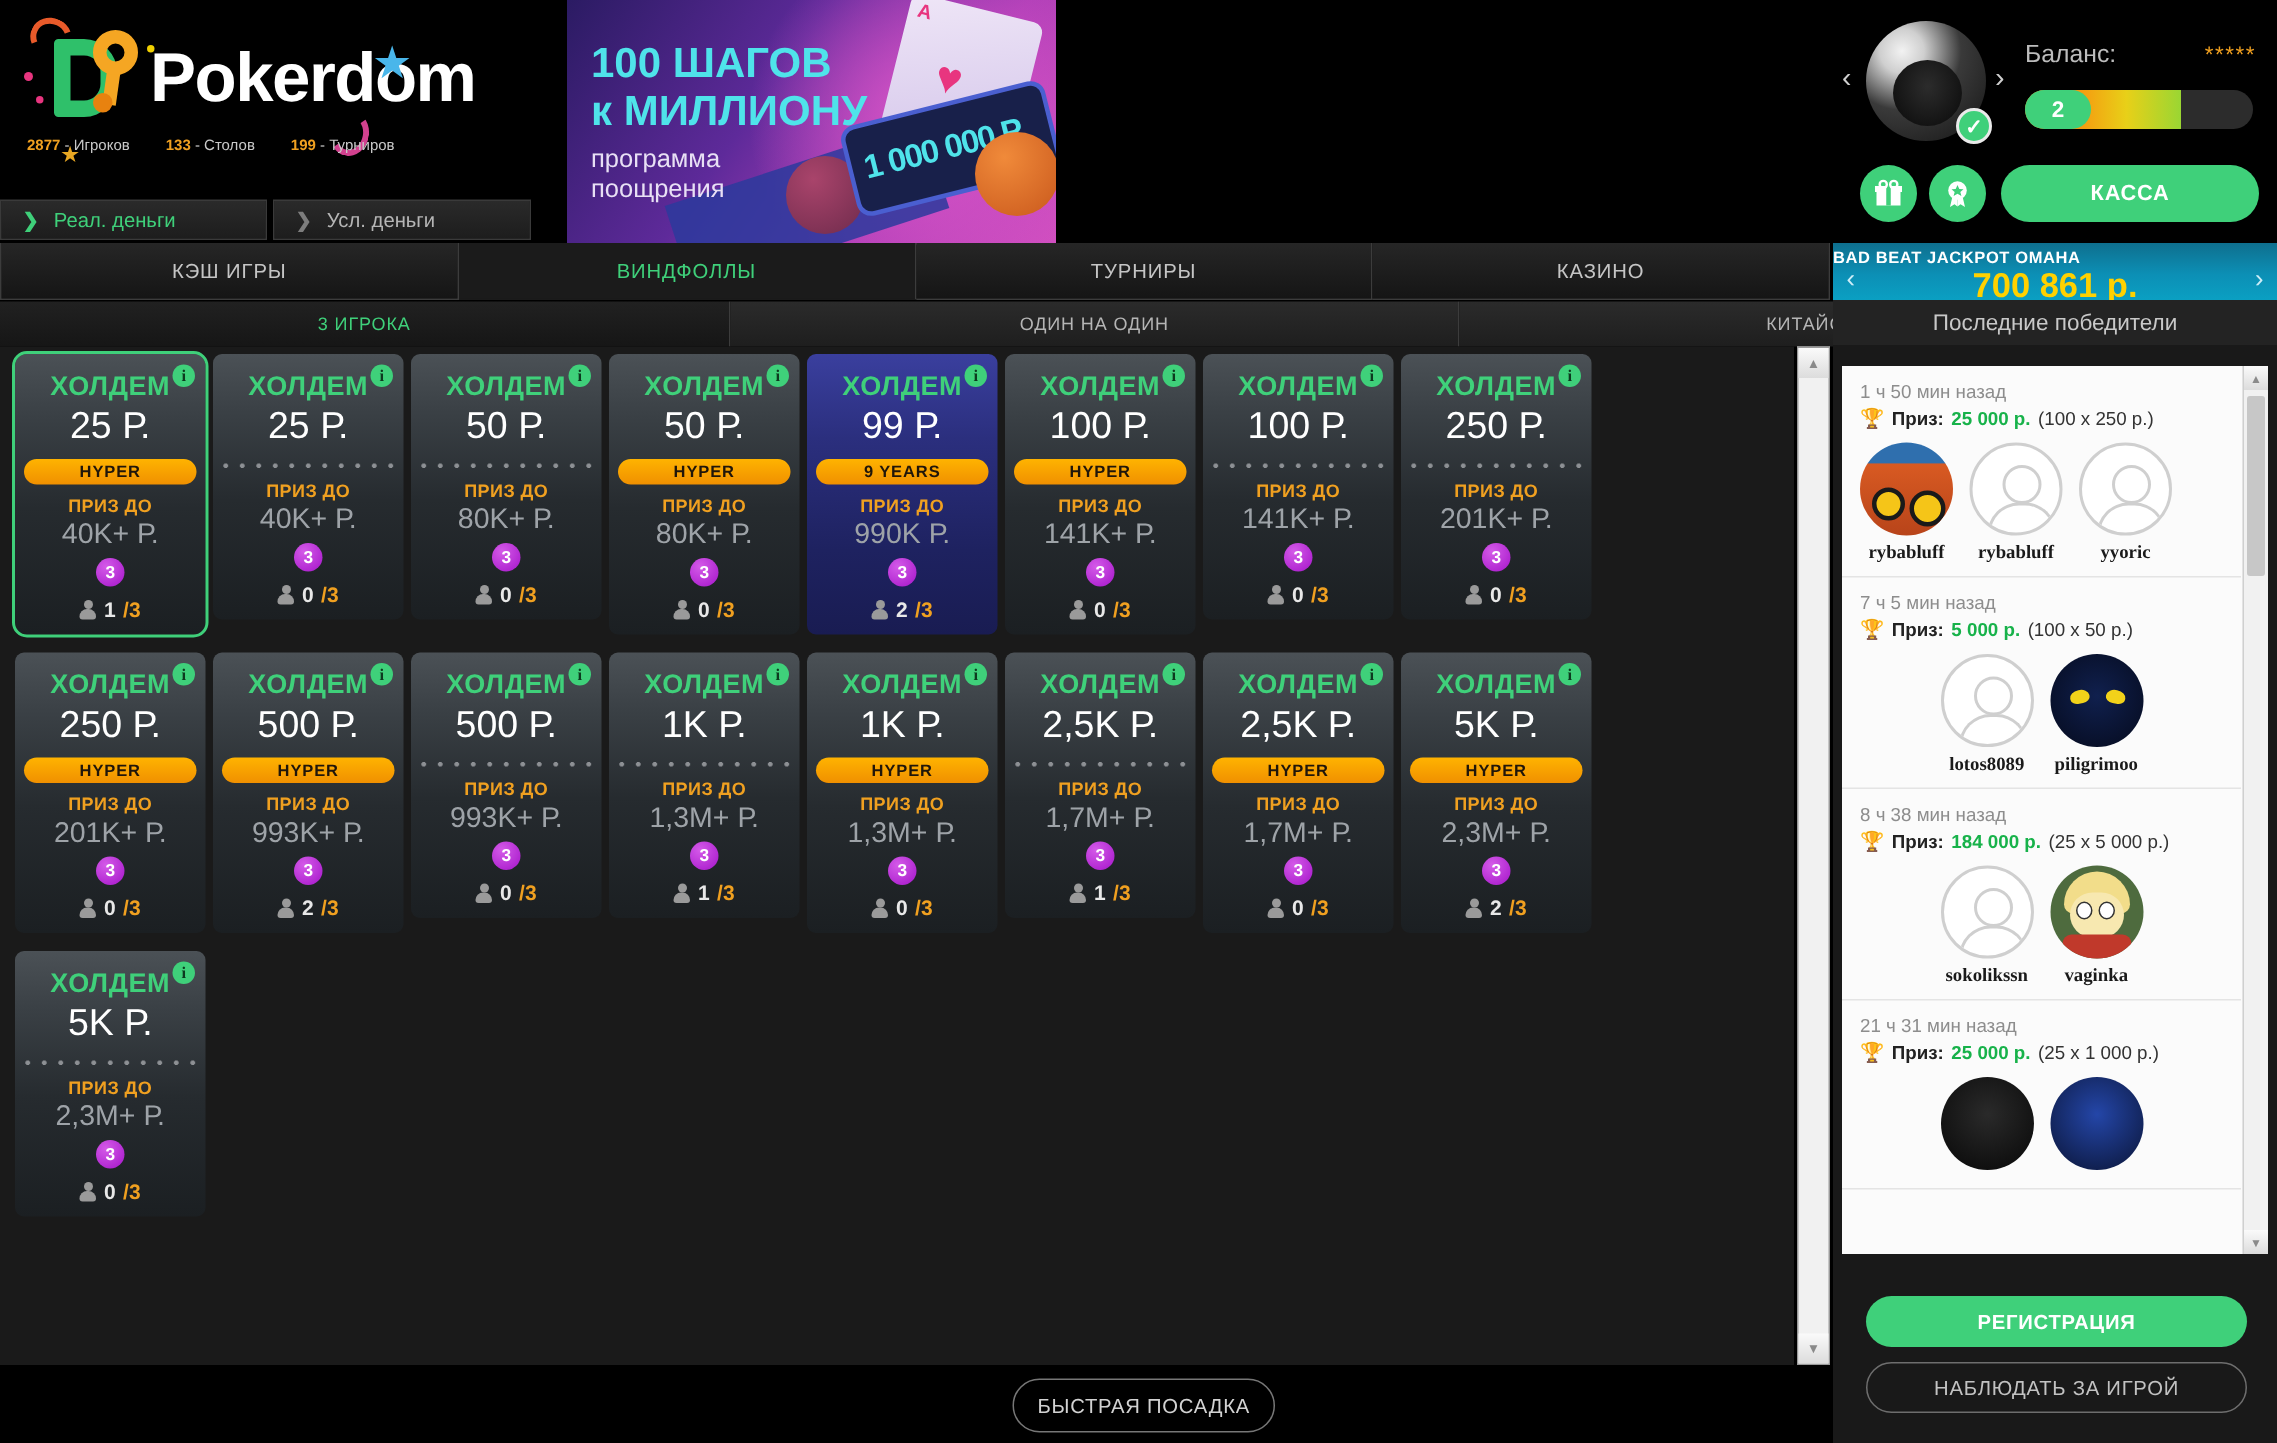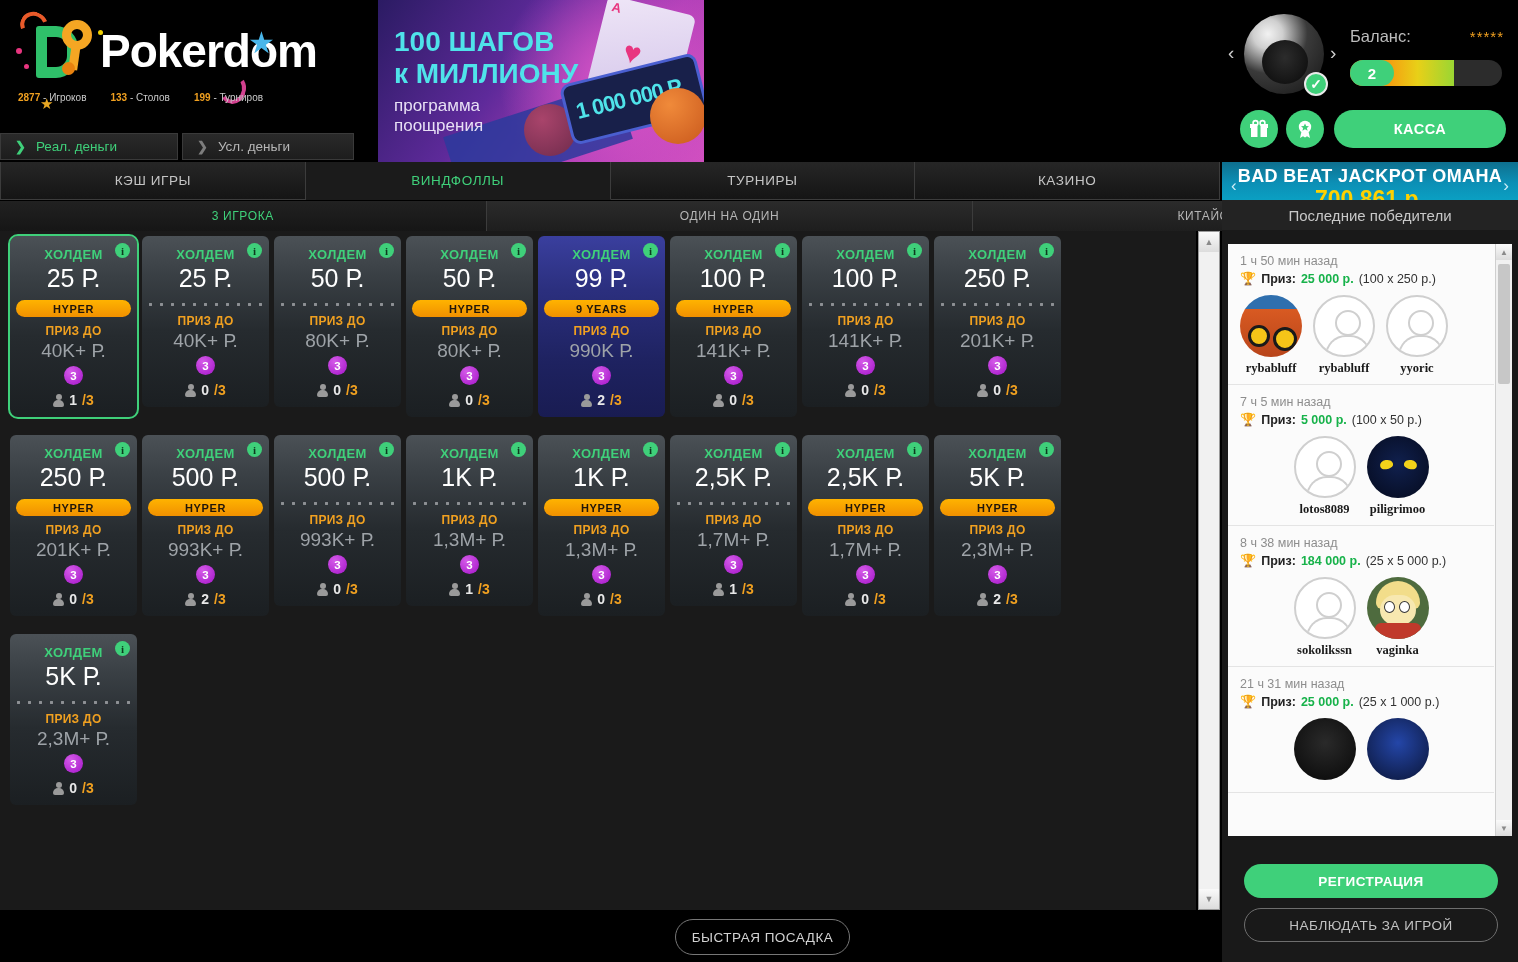--- a/index.html
+++ b/index.html
@@ -165,21 +165,21 @@
   .grid { position:absolute; left:10px; top:5px; }
   .card {
     position:absolute; width:127px; border-radius:6px;
     background:linear-gradient(180deg,#4b5156 0%, #3a4045 22%, #262b2f 55%, #1b1f22 100%);
     cursor:pointer;
   }
   .card.selected { outline:2px solid #3fd07a; border-radius:8px; }
   .card.special {
     background:linear-gradient(180deg,#3a3f9e 0%, #2b2f7e 30%, #1e2260 70%, #191c52 100%);
   }
-  .c-title { text-align:center; color:#3fd07a; font-size:13px; font-weight:bold; padding-top:11px; letter-spacing:.4px; }
+  .c-title { text-align:center; color:#3fd07a; font-size:18px; font-weight:bold; padding-top:11px; letter-spacing:.4px; }
   .c-info {
     position:absolute; right:7px; top:7px; width:15px; height:15px; border-radius:50%;
     background:#3fd07a; color:#0d3a1f; font-size:11px; font-weight:bold;
     display:flex; align-items:center; justify-content:center; font-family:"Liberation Serif",serif;
   }
   .c-stake { text-align:center; color:#fff; font-size:25px; margin-top:2px; font-weight:300; }
   .c-hyper {
     margin:7px 6px 0 6px; height:17px; border-radius:9px;
     background:linear-gradient(#ffb300,#f09000);
     color:#20160a; font-size:11px; font-weight:bold; letter-spacing:.6px;
@@ -221,21 +221,21 @@
     display:flex; align-items:center; justify-content:center; cursor:pointer; letter-spacing:.5px;
   }
 
   
   .side { position:absolute; left:1222px; top:162px; width:296px; height:800px; background:#191919; }
   .jackpot {
     position:absolute; left:0; top:0; width:296px; height:48px;
     background:linear-gradient(180deg,#0e6f8e 0%, #0c8fb5 45%, #0aa7c9 100%);
     border-bottom:2px solid #063f55;
   }
-  .jp-title { text-align:center; color:#fff; font-size:18px; font-weight:bold; padding-top:4px; letter-spacing:.4px; }
+  .jp-title { text-align:left; color:#fff; font-size:11px; font-weight:bold; padding-top:4px; letter-spacing:.4px; }
   .jp-amt { text-align:center; color:#ffd100; font-size:23px; font-weight:bold; margin-top:-1px; }
   .jp-arr { position:absolute; top:14px; color:#cfeef8; font-size:17px; cursor:pointer; }
   .jp-arr.l { left:9px; } .jp-arr.r { right:9px; }
 
   .win-head {
     position:absolute; left:0; top:38px; width:296px; height:30px;
     background:#232323; color:#c8c8c8; font-size:15px;
     display:flex; align-items:center; justify-content:center;
   }
   .win-list {

